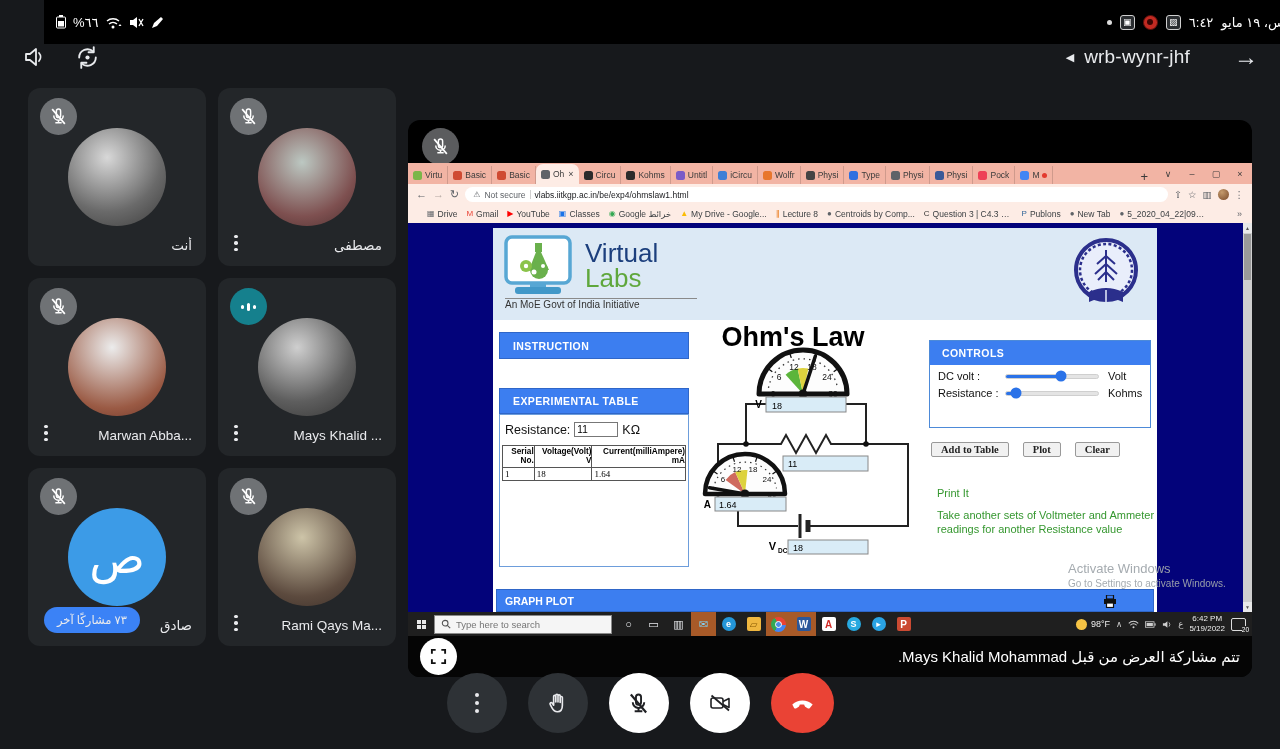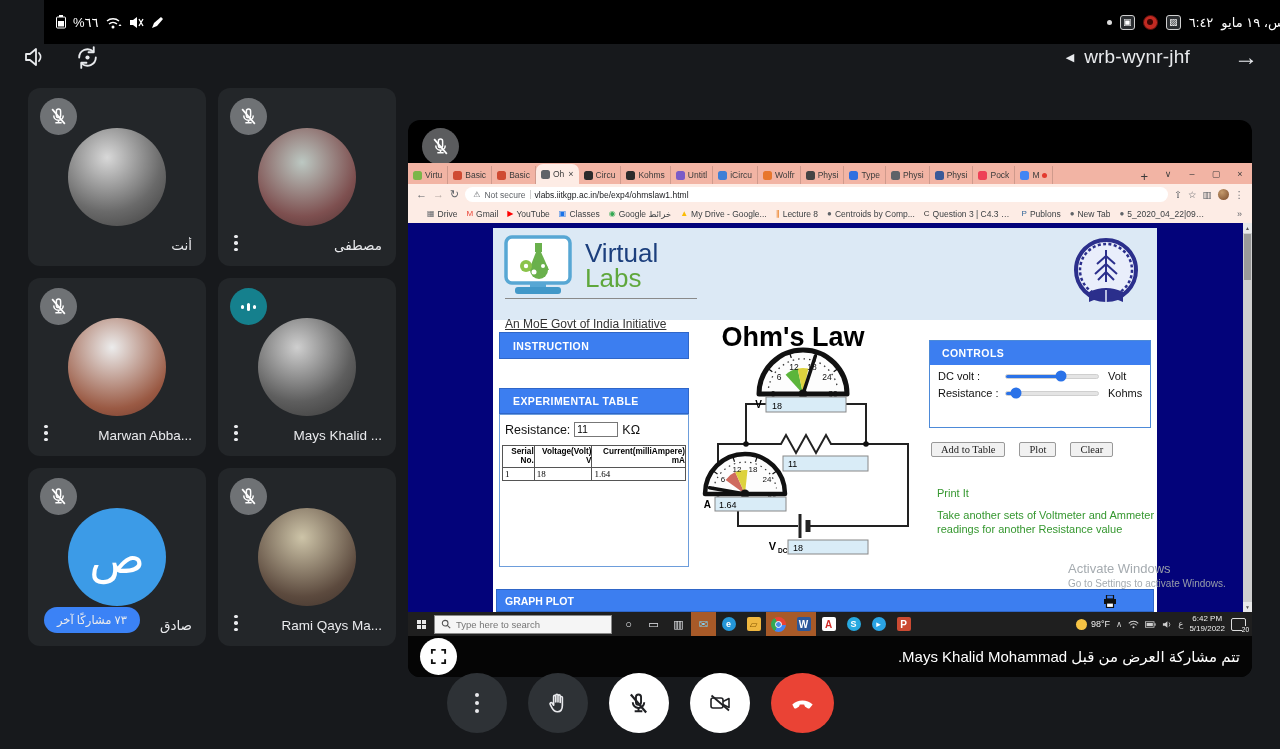--- a/index.html
+++ b/index.html
@@ -71,40 +71,40 @@
   .bm-more{margin-left:auto;font-size:9px;color:#5f6368;cursor:pointer;}
 
   
   .page{position:absolute;left:0;top:60px;width:844px;height:389px;background:#03037a;overflow:hidden;font-family:"Liberation Serif","DejaVu Serif",serif;}
   .card{position:absolute;left:85px;top:5px;width:664px;height:384px;background:#fff;}
   .vlhead{position:absolute;left:0;top:0;width:664px;height:92px;background:#dce9f5;}
   .vl-logo{position:absolute;left:10px;top:6px;display:flex;gap:6px;}
   .vl-text{display:flex;flex-direction:column;justify-content:center;line-height:.95;}
   .vl-t1{font-family:"Liberation Sans",sans-serif;font-size:26px;color:#1c3f7d;}
   .vl-t2{font-family:"Liberation Sans",sans-serif;font-size:26px;color:#5fa73c;}
-  .vl-tag{position:absolute;left:12px;top:70px;width:192px;border-top:1px solid #8a8a8a;padding-top:18px;font-family:"Liberation Sans",sans-serif;font-size:12px;color:#333;text-decoration:underline;}
+  .vl-tag{position:absolute;left:12px;top:70px;width:192px;border-top:1px solid #8a8a8a;padding-top:0;font-family:"Liberation Sans",sans-serif;font-size:10px;color:#333;}
   .bluebar{position:absolute;background:#3c7ef0;border:1px solid #2f66c8;color:#fff;font-weight:bold;font-size:10.5px;letter-spacing:.4px;display:flex;align-items:center;padding-left:13px;font-family:"Liberation Serif",serif;}
   .panel{position:absolute;left:6px;top:186px;width:190px;height:153px;background:#fff;border:1px solid #6d9ddb;}
   .resrow{display:flex;align-items:center;gap:4px;padding:7px 5px 3px 5px;font-size:12.5px;color:#111;}
   .resinput{width:44px;height:15px;border:1px solid #777;font-size:10px;padding:0 2px;font-family:"Liberation Sans",sans-serif;}
   table.exp{border-collapse:collapse;margin:5px 2px;width:184px;}
   table.exp th,table.exp td{border:1px solid #555;font-family:"Liberation Serif",serif;}
   table.exp th{font-size:8.2px;font-weight:bold;text-align:right;line-height:1.15;padding:1px 0;}
   table.exp td{font-size:9px;padding:0 2px;height:13px;}
   .ohmtitle{position:absolute;left:190px;top:94px;width:220px;text-align:center;font-size:27px;font-weight:bold;color:#000;}
   .ctrlpanel{position:absolute;left:436px;top:112px;width:222px;height:88px;border:1.5px solid #4d8ad8;background:#fff;}
   .ctrlhead{height:24px;background:#3c7ef0;color:#fff;font-weight:bold;font-size:10.5px;letter-spacing:.4px;display:flex;align-items:center;padding-left:12px;}
   .ctrlrow{display:flex;align-items:center;gap:5px;padding:5px 8px 0 8px;font-size:11px;color:#111;}
   .ctrl-lbl{width:62px;flex:none;}
   .slider{position:relative;flex:1;height:5px;background:#e4e4e4;border:1px solid #cfcfcf;border-radius:3px;cursor:pointer;}
   .slider .fill{position:absolute;left:0;top:0;bottom:0;background:#2a72e8;border-radius:3px;}
   .slider .thumb{position:absolute;top:50%;width:11px;height:11px;border-radius:50%;background:#2a72e8;transform:translate(-50%,-50%);}
   .ctrl-unit{width:38px;flex:none;text-align:left;padding-left:4px;}
   .btnrow{position:absolute;left:438px;top:214px;display:flex;gap:14px;}
-  .labbtn{font-family:"Liberation Serif",serif;font-size:10.5px;color:#222;background:#f1f1f1;border:1px solid #999;border-radius:2px;padding:1px 9px;cursor:pointer;}
+  .labbtn{font-family:"Liberation Serif",serif;font-size:10.5px;color:#222;background:#f1f1f1;border:1px solid #999;border-radius:2px;padding:1px 9px;cursor:pointer;font-weight:bold;}
   .greentxt{position:absolute;color:#35972f;font-size:11px;line-height:1.3;}
   .activate{position:absolute;left:660px;top:338px;width:180px;color:rgba(160,166,172,.95);font-family:"Liberation Sans",sans-serif;z-index:5;}
   .activate .l1{font-size:13px;}
   .activate .l2{font-size:10px;margin-top:2px;}
   .graphband{position:absolute;left:3px;top:361px;width:658px;height:23px;background:#3c7ef0;border:1px solid #2f66c8;color:#fff;font-weight:bold;font-size:10.5px;display:flex;align-items:center;padding:0 8px;}
   .scrollbar{position:absolute;right:0;top:0;width:9px;height:389px;background:#cfcfcf;}
   .sb-arr{position:absolute;left:0;width:9px;height:10px;background:#e9e9e9;color:#555;font-size:5px;display:flex;align-items:center;justify-content:center;}
   .sb-thumb{position:absolute;left:1px;top:11px;width:7px;height:46px;background:#9a9a9a;}
 
   

